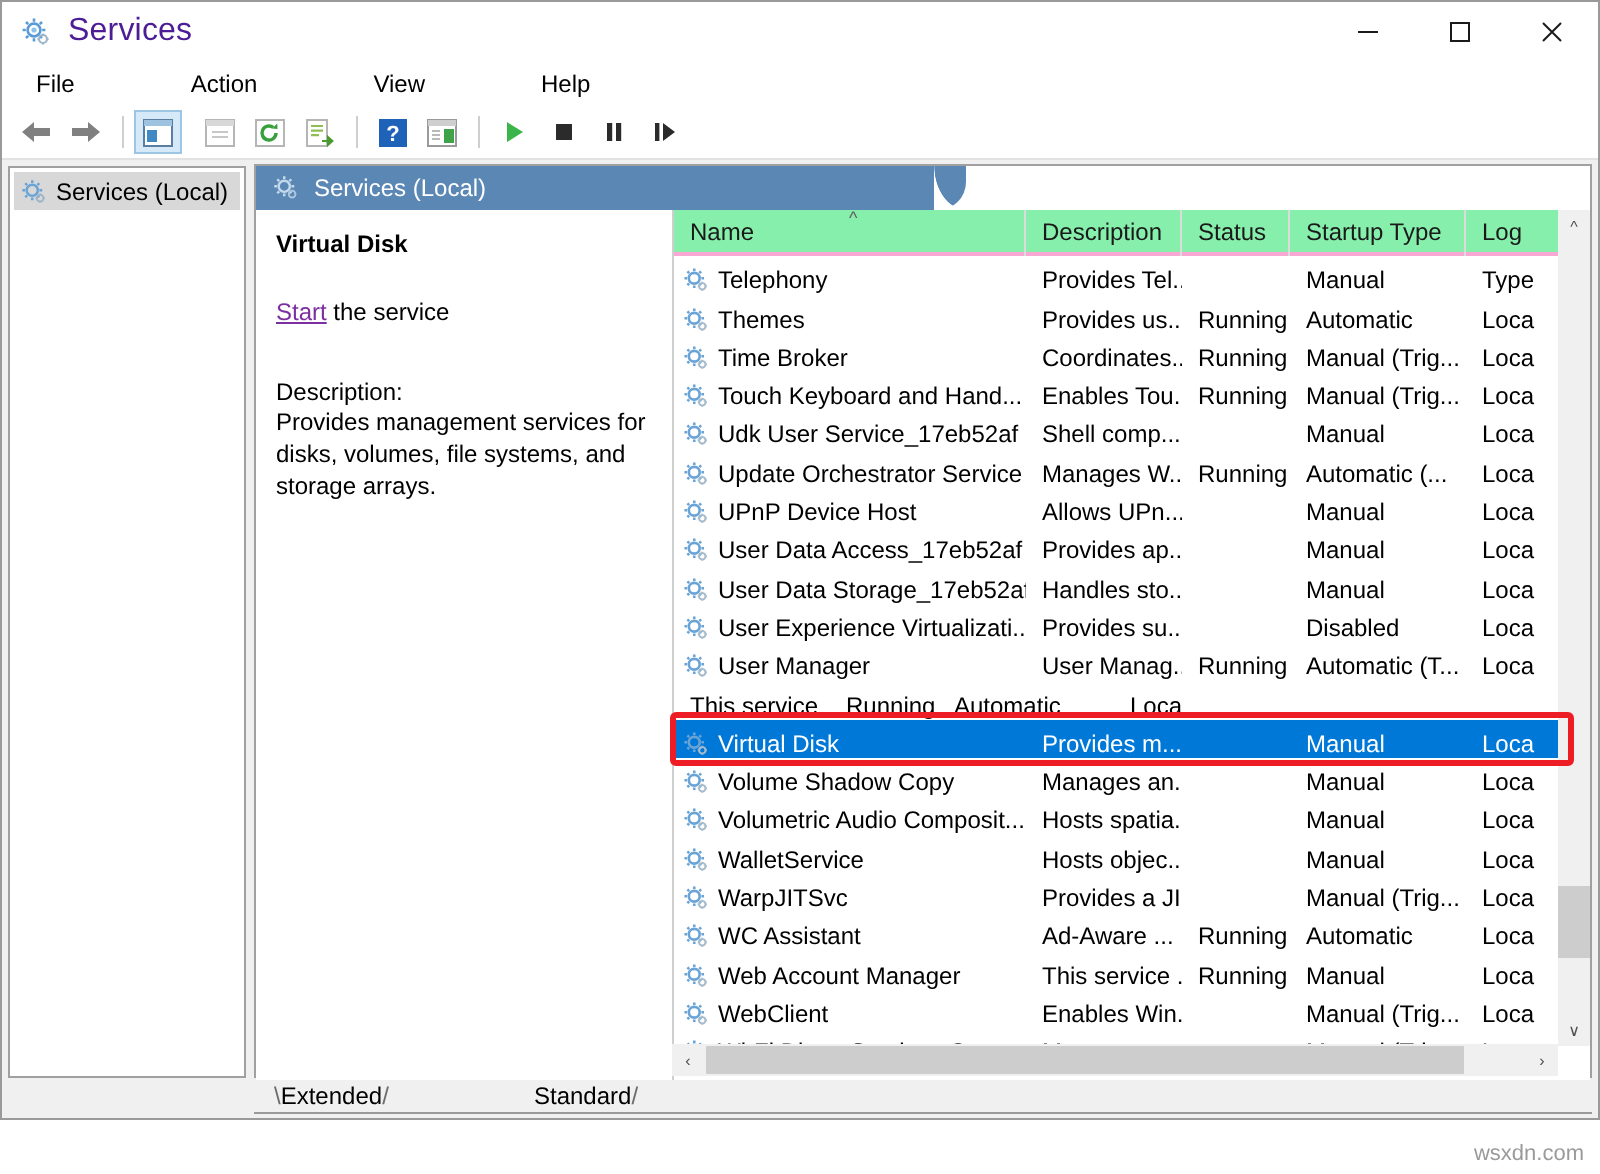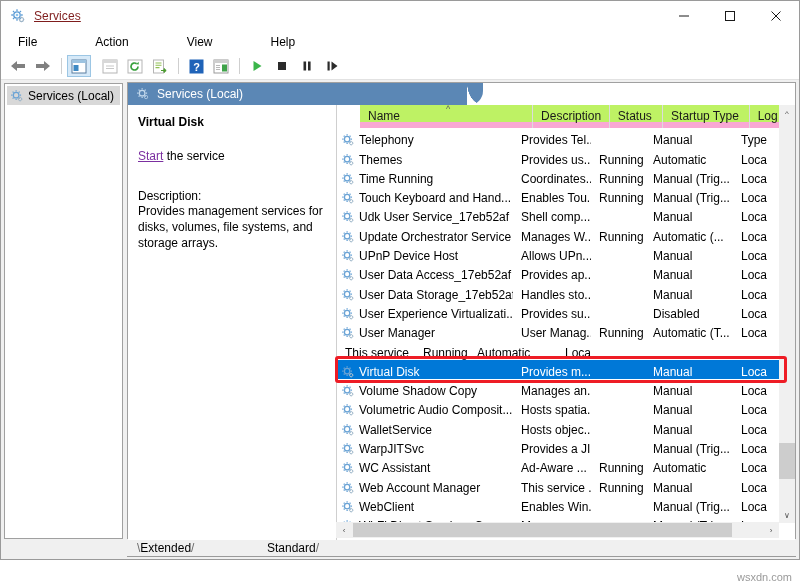--- a/index.html
+++ b/index.html
@@ -36,23 +36,22 @@
   #title-icon {
     margin-left: 9px; margin-right: 8px;
     width: 16px; height: 16px;
     position: relative;
   }
   .gear-glyph {
     display: block;
     width: 100%; height: 100%;
   }
   #title-text {
-    font-size: 12px; color: #7f1d1d;
+    font-size: 16px; color: #4c1d95;
     letter-spacing: .1px;
-    text-decoration: underline;
   }
   .win-btns {
     position: absolute; right: 0; top: 0;
     display: flex; height: 29px;
   }
   .win-btn {
     width: 46px; height: 29px;
     display: flex; align-items: center; justify-content: center;
     font-size: 11px; color: #1a1a1a;
     line-height: 1;
@@ -189,25 +188,24 @@
     position: absolute; left: 208px; top: 22px;
     width: 459px; height: 435px;
     background: #ffffff;
     border-left: 1px solid #cfcfcf;
     box-sizing: border-box;
     overflow: hidden;
   }
   #list-head {
     position: relative;
     height: 23px;
-    background: #bef264;
-    border-bottom: 6px solid #f9a8d4;
+    background: #86efac;
+    border-bottom: 2px solid #f9a8d4;
     display: flex;
     box-sizing: border-box;
-    margin-left: 23px;
   }
   .col-h {
     position: relative;
     font-size: 12px;
     color: #1a1a1a;
     padding: 4px 0 0 8px;
     box-sizing: border-box;
     border-right: 1px solid #dcdcdc;
     height: 23px;
     overflow: hidden;
@@ -563,21 +561,21 @@
                     <g fill="none" stroke="#6aa3d5" stroke-width="1.5">
                       <circle cx="7" cy="7" r="3.1"></circle>
                       <path d="M7 1.4v1.5M7 11.1v1.5M1.4 7h1.5M11.1 7h1.5M3.1 3.1l1 1M9.9 9.9l1 1M10.9 3.1l-1 1M4.1 9.9l-1 1"></path>
                     </g>
                     <g fill="none" stroke="#a6bccd" stroke-width="1.1">
                       <circle cx="11.6" cy="11.6" r="1.8"></circle>
                       <path d="M11.6 9v.8M11.6 14.2v-.8M9 11.6h.8M14.2 11.6h-.8"></path>
                     </g>
                   </svg>
                 </span>
-                <span>Time Running</span>
+                <span>Time Broker</span>
               </div>
               <div class="cell desc">Coordinates...</div>
               <div class="cell stat">Running</div>
               <div class="cell start">Manual (Trig...</div>
               <div class="cell log">Loca</div>
             </div>
             <div class="row">
               <div class="cell name">
                 <span class="gear-small">
                   <svg class="gear-glyph" viewBox="0 0 16 16">

